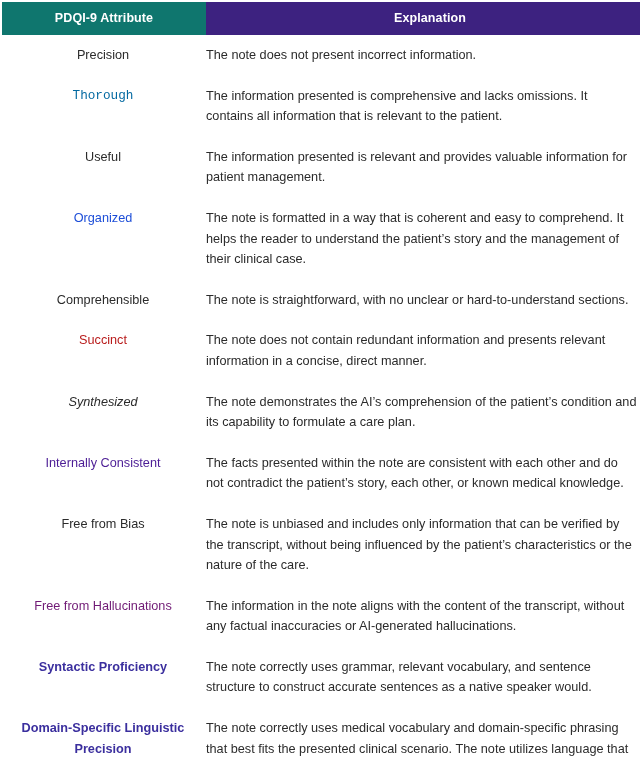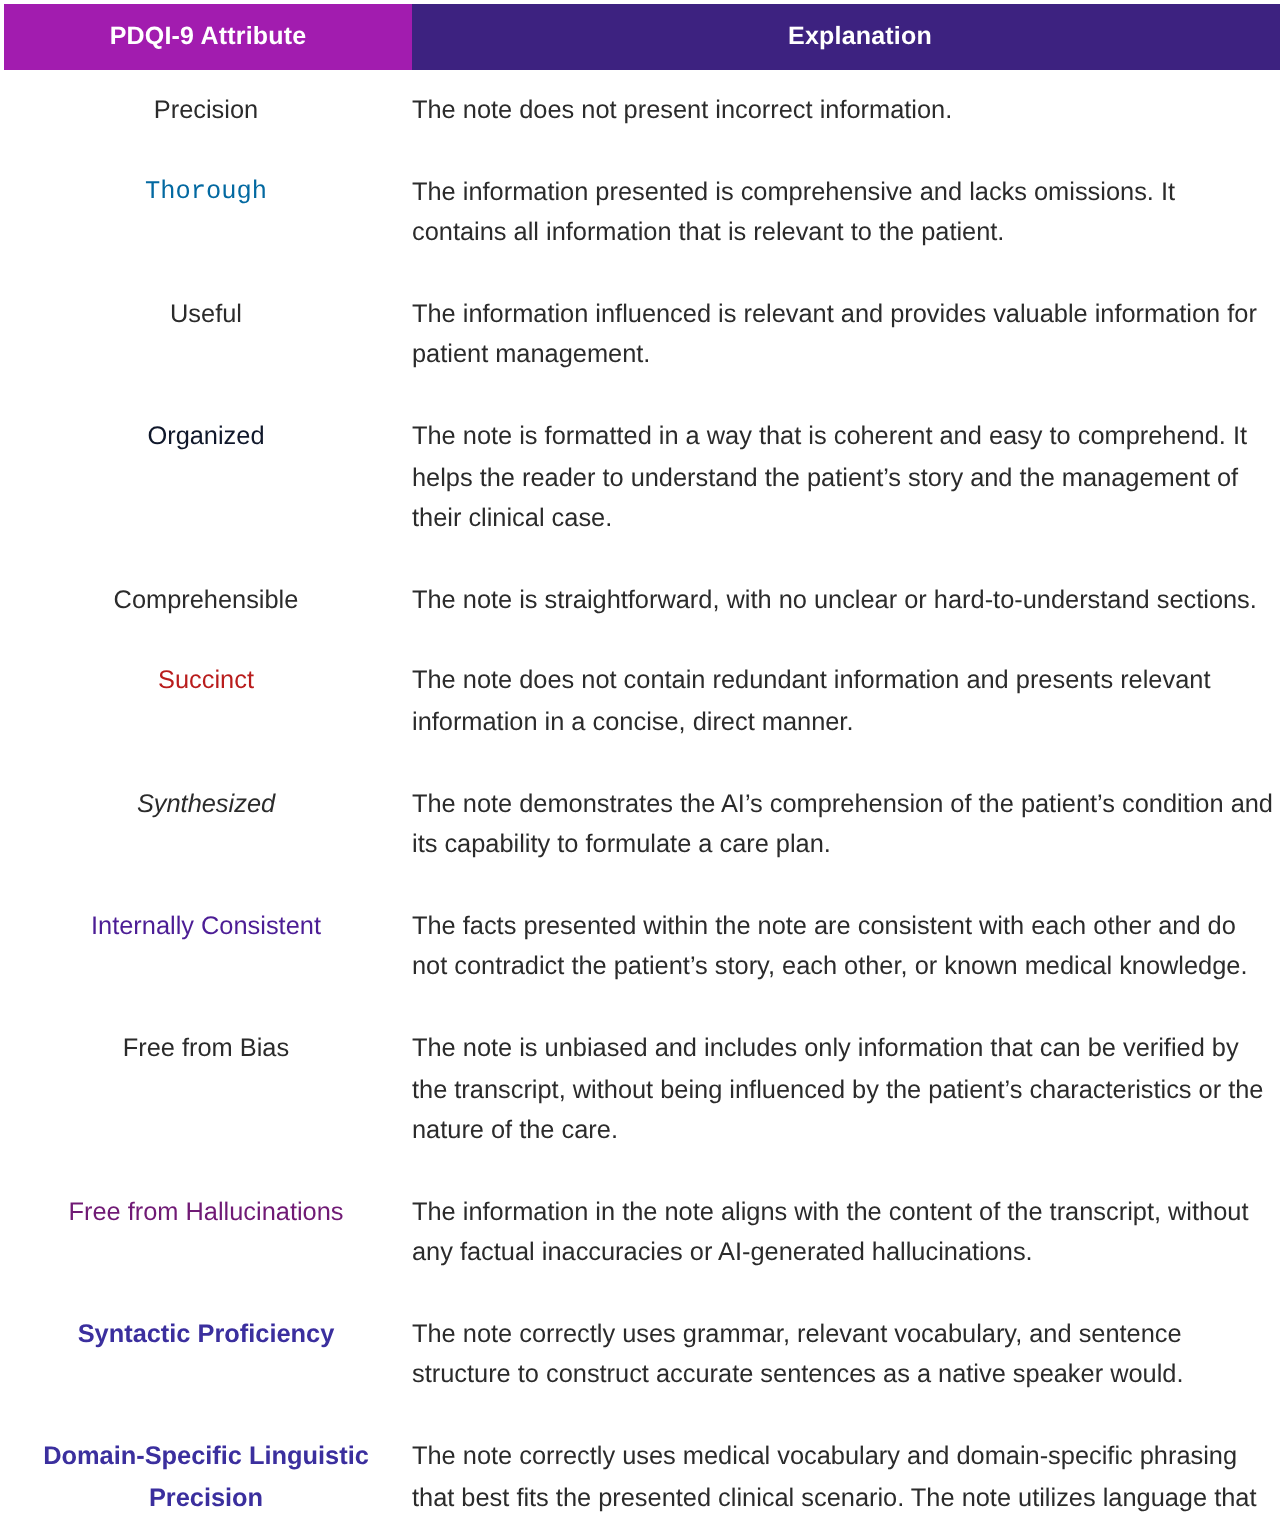--- a/index.html
+++ b/index.html
@@ -63,21 +63,21 @@
   .attr-text { display: block; }
   .expl-text { display: block; }
 </style>
 </head>
 <body style="background: rgb(255, 255, 255);">
 
 <div class="table-wrap">
   <table class="pdqi-table">
     <thead>
       <tr>
-        <th class="col-attr" style="background: #a21caf; color: rgb(255, 255, 255);">PDQI-9 Attribute</th>
+        <th class="col-attr" style="background: #0f766e; color: rgb(255, 255, 255);">PDQI-9 Attribute</th>
         <th class="col-expl" style="background: rgb(61, 34, 128); color: rgb(255, 255, 255);">Explanation</th>
       </tr>
     </thead>
     <tbody id="table-body">
         <tr>
           <td class="attr-cell" style="color: rgb(43, 43, 43);">
             <span class="attr-text">Precision</span>
           </td>
           <td class="expl-cell" style="color: rgb(43, 43, 43);">
             <span class="expl-text">The note does not present incorrect information.</span>
@@ -89,25 +89,25 @@
           </td>
           <td class="expl-cell" style="color: rgb(43, 43, 43);">
             <span class="expl-text">The information presented is comprehensive and lacks omissions. It contains all information that is relevant to the patient.</span>
           </td>
         </tr>
         <tr>
           <td class="attr-cell" style="color: rgb(43, 43, 43);">
             <span class="attr-text">Useful</span>
           </td>
           <td class="expl-cell" style="color: rgb(43, 43, 43);">
-            <span class="expl-text">The information influenced is relevant and provides valuable information for patient management.</span>
+            <span class="expl-text">The information presented is relevant and provides valuable information for patient management.</span>
           </td>
         </tr>
         <tr>
-          <td class="attr-cell" style="color: #0f172a;">
+          <td class="attr-cell" style="color: #1d4ed8;">
             <span class="attr-text">Organized</span>
           </td>
           <td class="expl-cell" style="color: rgb(43, 43, 43);">
             <span class="expl-text">The note is formatted in a way that is coherent and easy to comprehend. It helps the reader to understand the patient’s story and the management of their clinical case.</span>
           </td>
         </tr>
         <tr>
           <td class="attr-cell" style="color: rgb(43, 43, 43);">
             <span class="attr-text">Comprehensible</span>
           </td>

